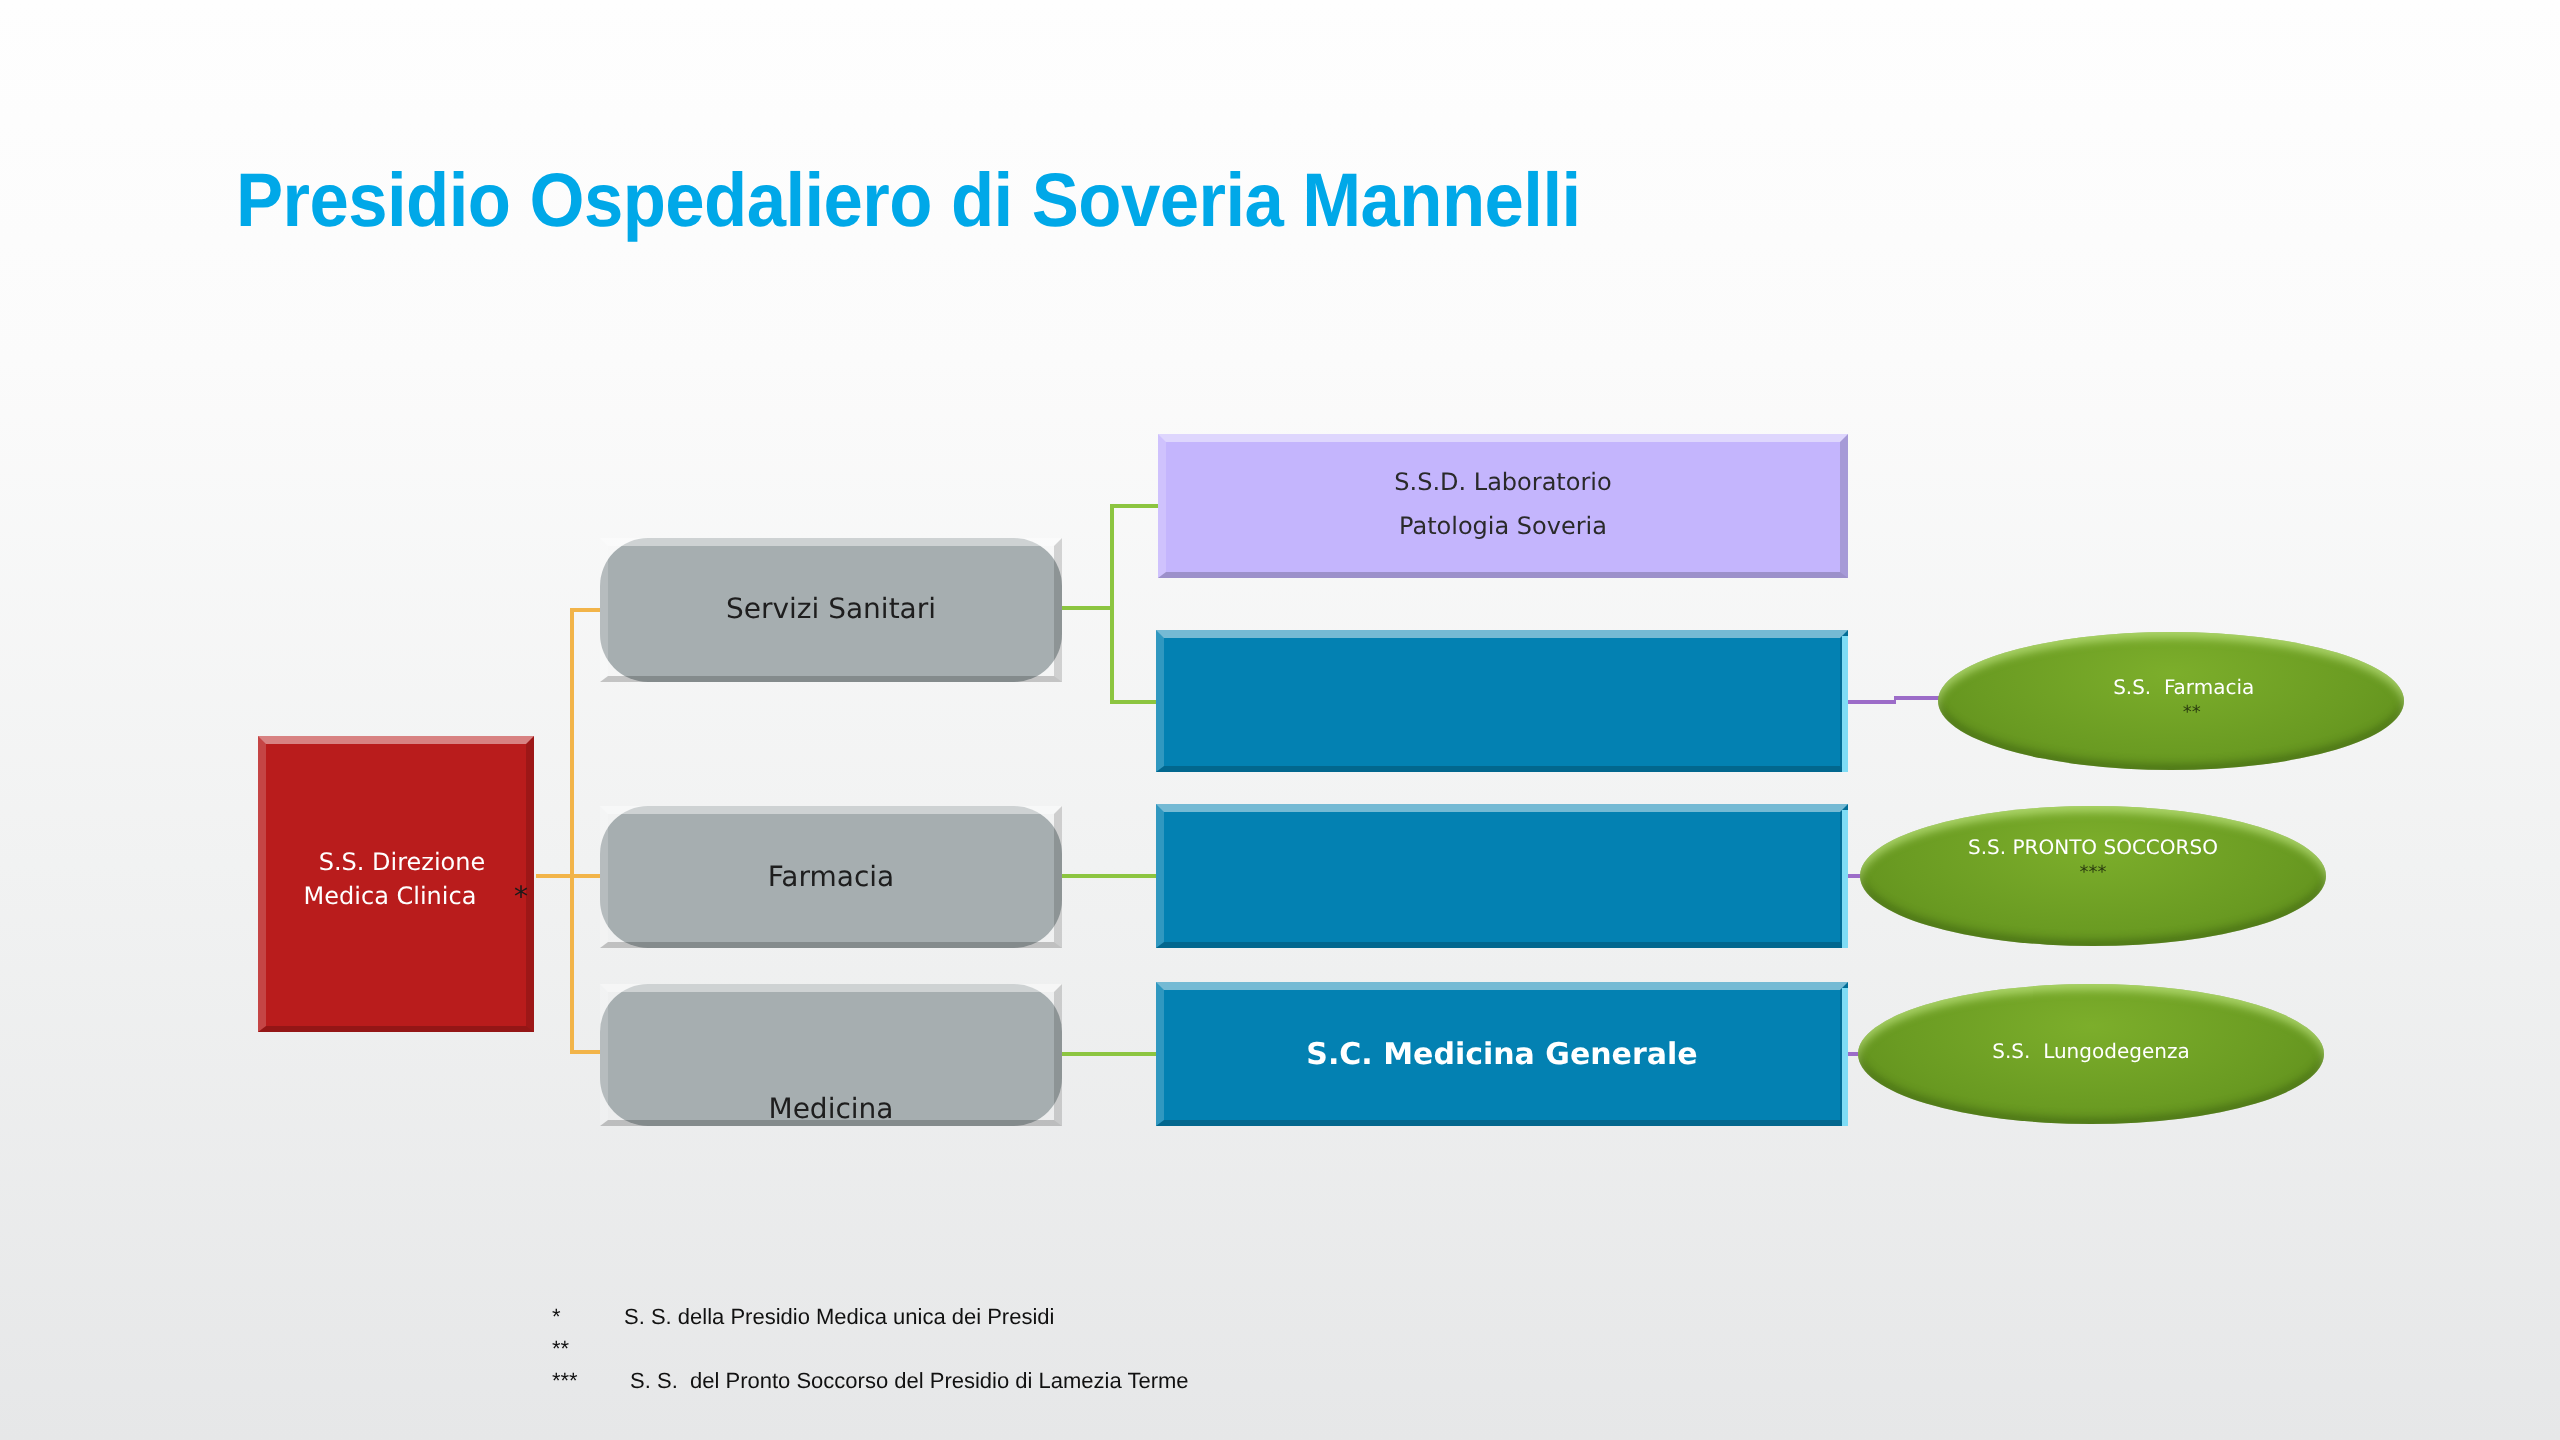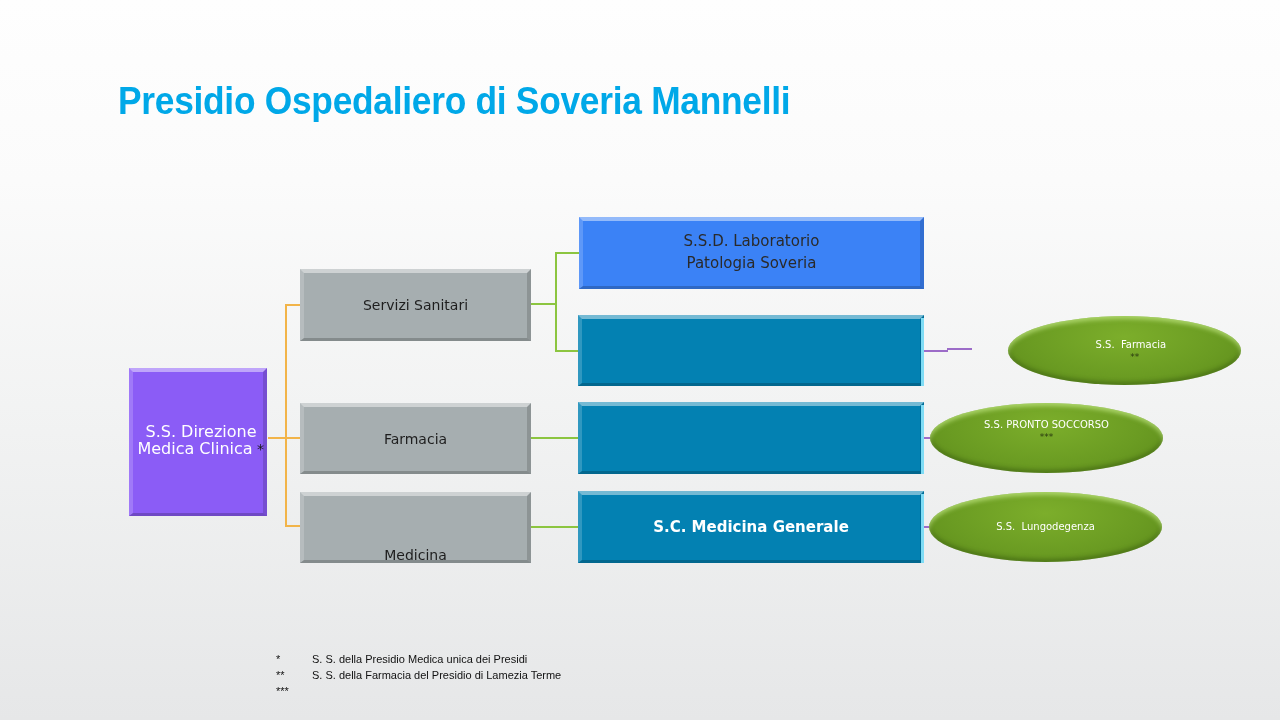--- a/index.html
+++ b/index.html
@@ -19,23 +19,23 @@
       position: absolute; box-sizing: border-box;
       display: flex; align-items: center; justify-content: center; text-align: center;
     }
     .bevel::before {
       content: ""; position: absolute; inset: 0; pointer-events: none;
       border-top: 4px solid rgba(255,255,255,0.45);
       border-left: 4px solid rgba(255,255,255,0.18);
       border-right: 4px solid rgba(0,0,0,0.15);
       border-bottom: 3px solid rgba(0,0,0,0.2);
     }
-    .green-root { background: #8b5cf6; color: #ffffff; font-size: 16px; line-height: 17px; }
-    .gray { background: #a6aeb0; color: #1e1e1e; font-size: 14px; }
-    .lime { background: #3b82f6; color: #2a2a2a; font-size: 15px; line-height: 22px; }
+    .green-root { background: #b91c1c; color: #ffffff; font-size: 12px; line-height: 17px; }
+    .gray { background: #a6aeb0; color: #1e1e1e; font-size: 14px; border-radius: 24px; }
+    .lime { background: #c4b5fd; color: #2a2a2a; font-size: 12px; line-height: 22px; }
     .blue { background: #0381b2; color: #ffffff; font-size: 15px; font-weight: bold; }
     .blue::after {
       content: ""; position: absolute; right: 0; top: 3px; bottom: 0; width: 3px;
       background: #7fdcf5;
     }
     .oval {
       position: absolute; box-sizing: border-box; border-radius: 50%;
       background: radial-gradient(ellipse at 50% 30%, #7cae2b 0%, #6a9b22 60%, #5c8a1a 100%);
       box-shadow: inset 0 3px 4px rgba(220,255,160,0.55), inset 0 -3px 4px rgba(40,70,10,0.4);
       display: flex; flex-direction: column; align-items: center; justify-content: center;
@@ -105,39 +105,39 @@
 <div class="box bevel blue" style="left:578px; top:315px; width:346px; height:71px;">
   <span></span>
 </div>
 <div class="box bevel blue" style="left:578px; top:402px; width:346px; height:72px;">
   <span></span>
 </div>
 <div class="box bevel blue" style="left:578px; top:491px; width:346px; height:72px;">
   <span>S.C.  Medicina Generale</span>
 </div>
 
-<div class="oval" style="left:1008px; top:316px; width:233px; height:69px;">
+<div class="oval" style="left:969px; top:316px; width:233px; height:69px;">
   <div style="white-space:pre;">
     <span>S.S.  Farmacia</span>
     <span class="star" style="margin-left:8px;">**</span>
   </div>
 </div>
 <div class="oval" style="left:930px; top:403px; width:233px; height:70px;">
   <div style="margin-top:-14px;">S.S. PRONTO SOCCORSO</div>
   <div class="star">***</div>
 </div>
 <div class="oval" style="left:929px; top:492px; width:233px; height:70px;">
   <div style="white-space:pre;">S.S.  Lungodegenza</div>
 </div>
 
 <div class="notes">
   <div class="note-row">
     <span class="note-mark">*</span>
     <span>S. S. della Presidio Medica unica dei Presidi</span>
   </div>
   <div class="note-row">
     <span class="note-mark">**</span>
-    <span>S. S. della Farmacia del Presidio di Lamezia Terme</span>
   </div>
   <div class="note-row">
     <span class="note-mark">***</span>
+    <span> S. S.  del Pronto Soccorso del Presidio di Lamezia Terme</span>
   </div>
 </div>
 
 </body></html>

